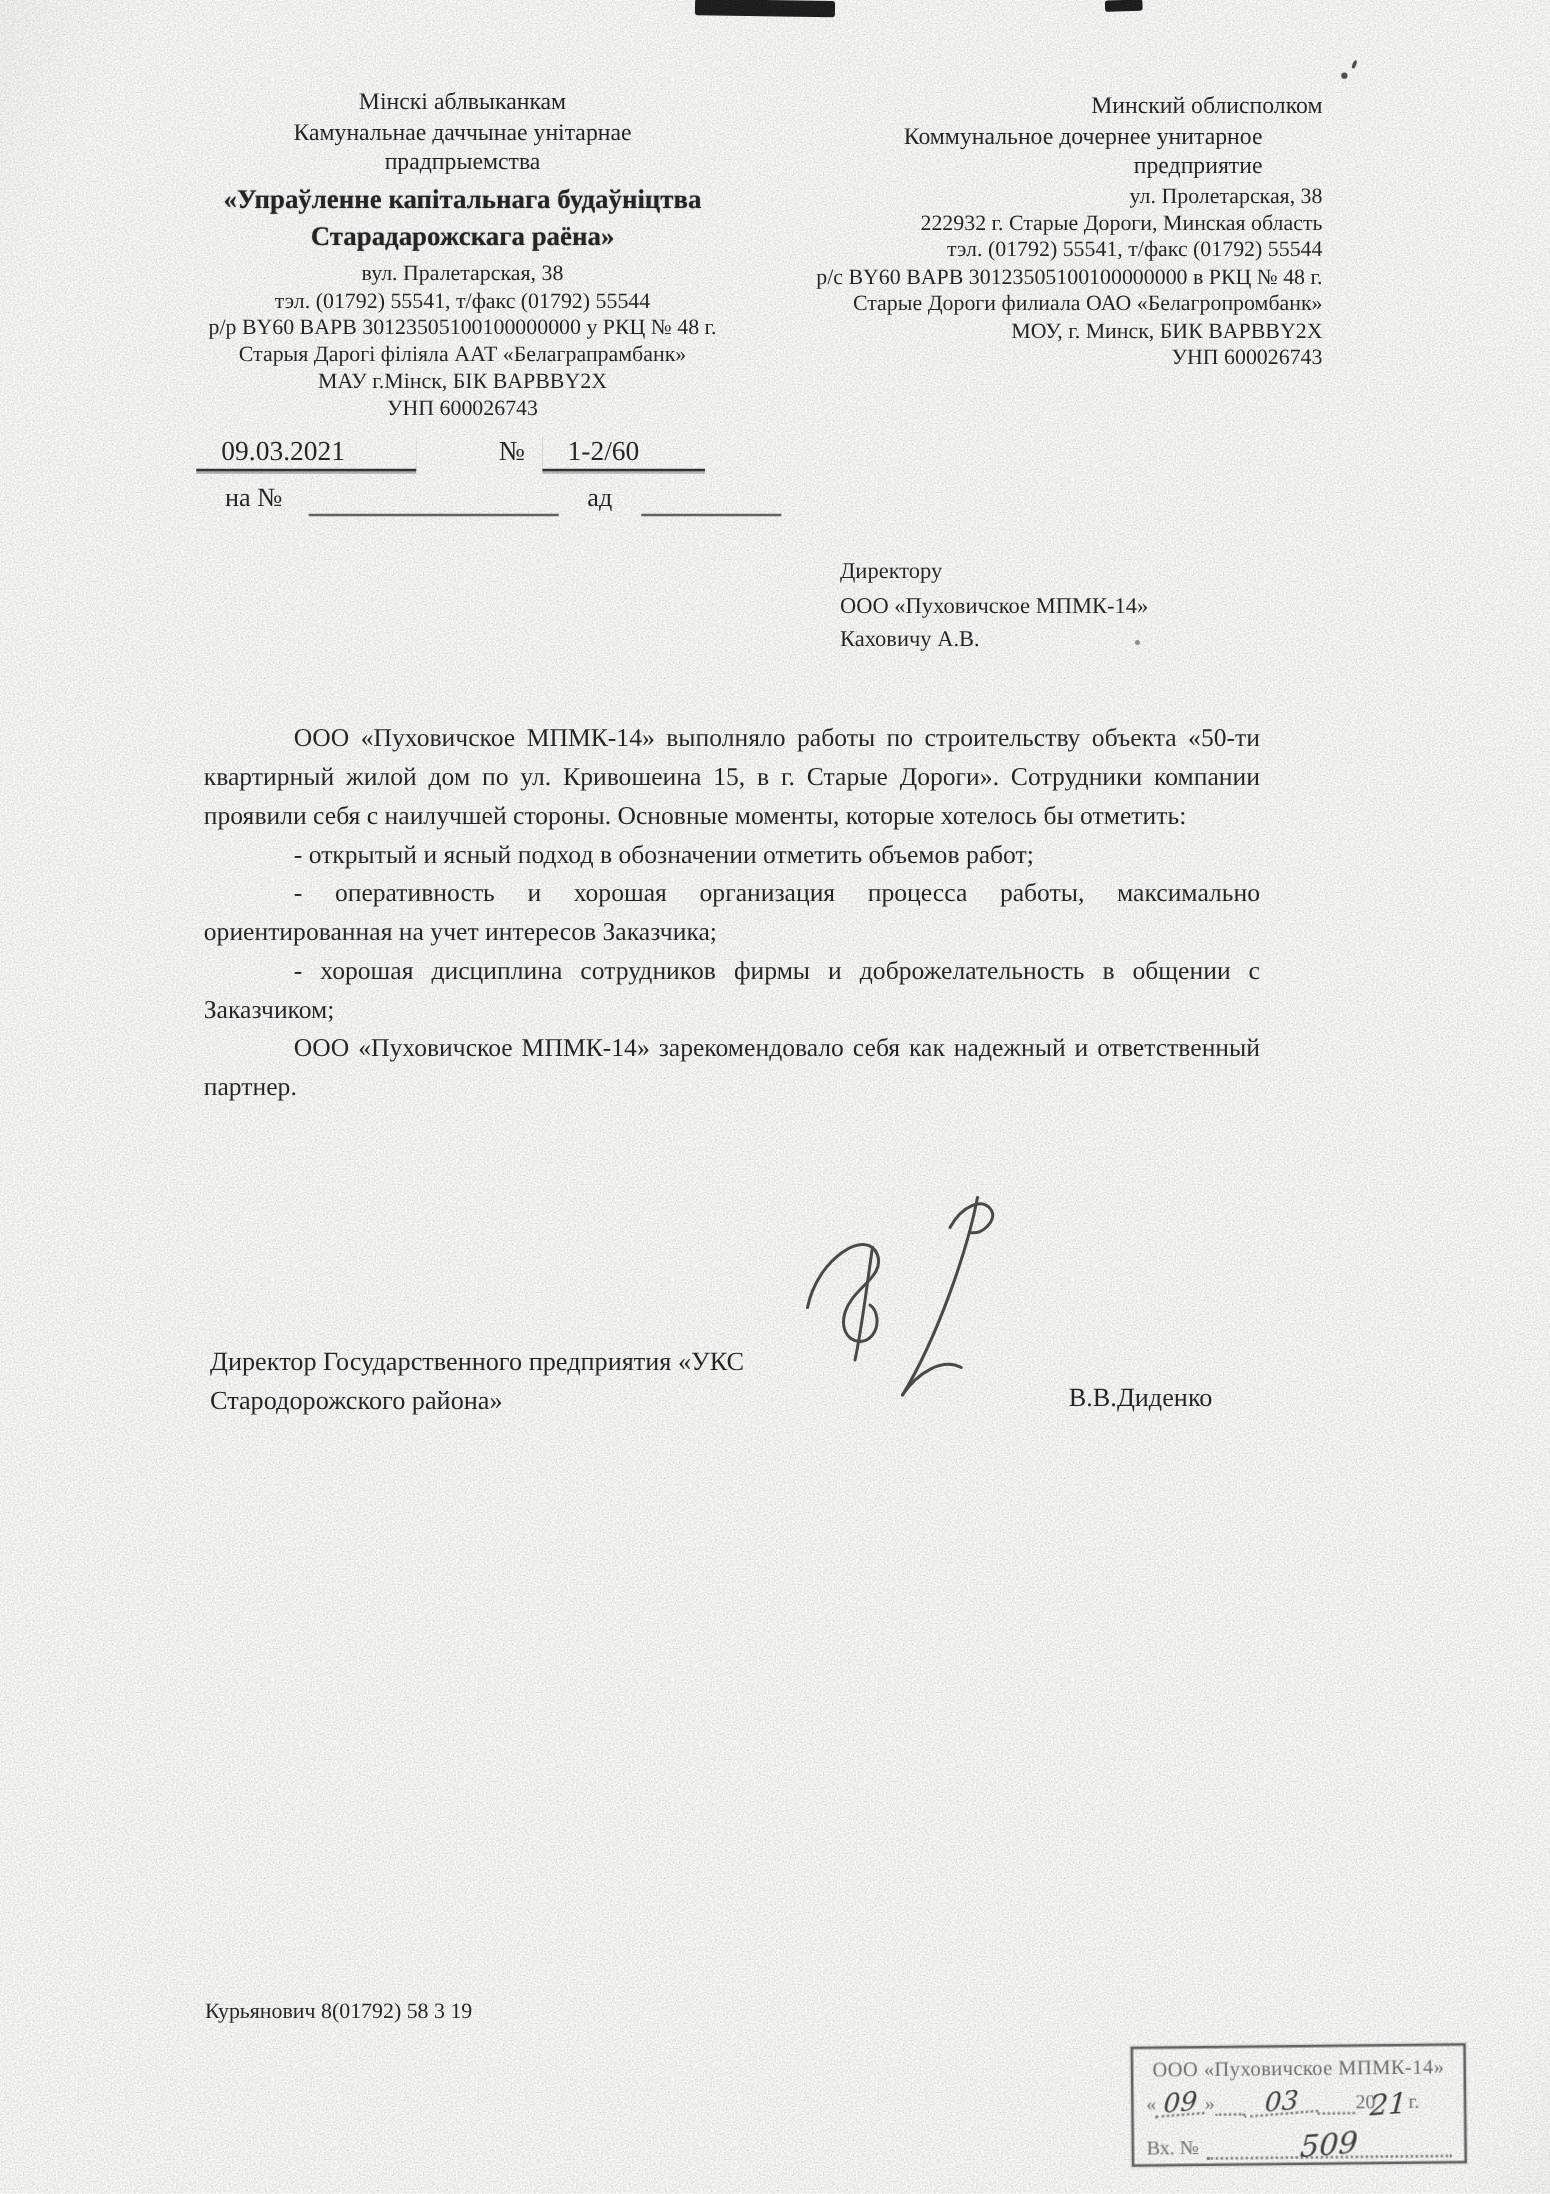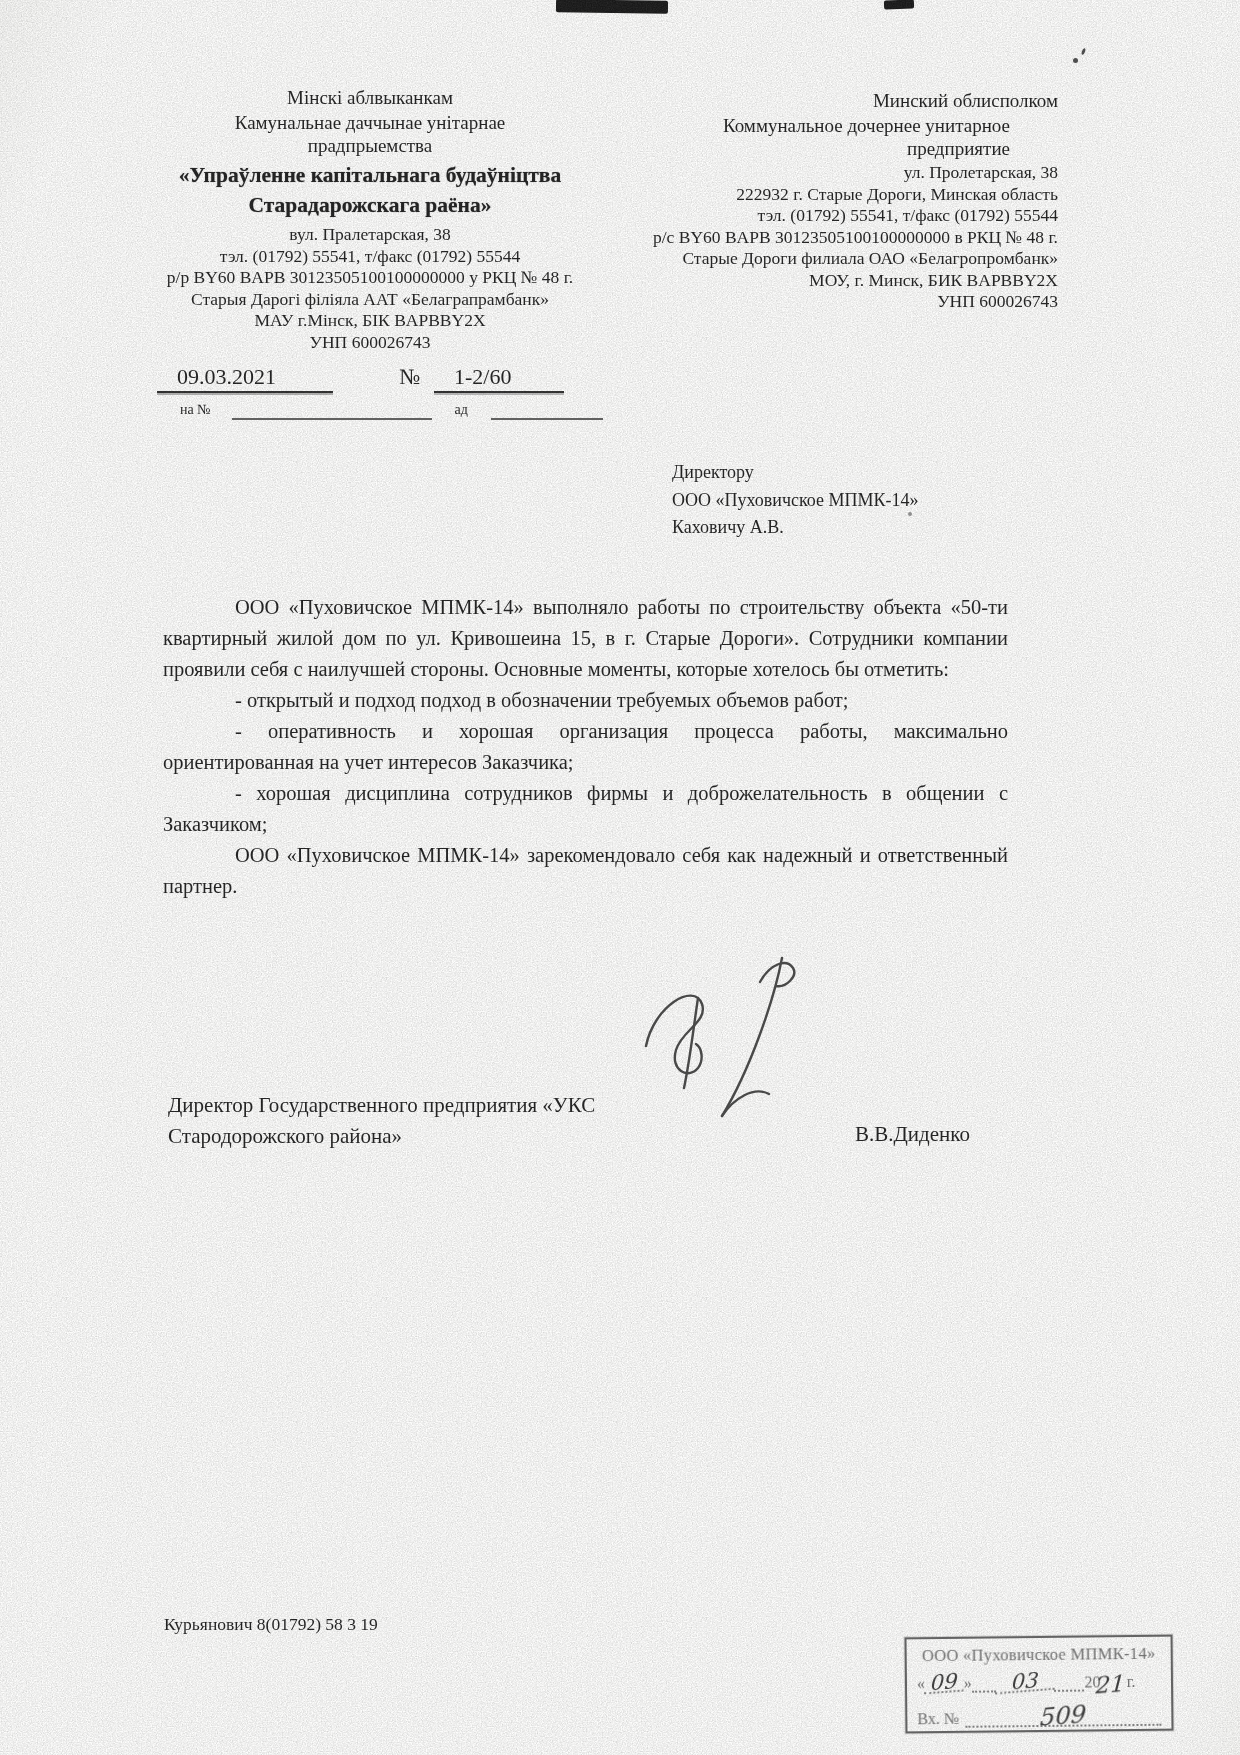--- a/index.html
+++ b/index.html
@@ -4,37 +4,37 @@
 <style>
   html,body{margin:0;padding:0;}
   body{
     width:1240px;height:1755px;
     background:#fdfdfc;
     font-family:"Liberation Serif","DejaVu Serif",serif;
     color:#1e1e1e;
     overflow:hidden;
   }
   #page{position:relative;width:1240px;height:1755px;background:linear-gradient(115deg,#f6f6f4 0%,#fdfdfc 6%,#fdfdfc 96%,#f8f8f6 100%);}
-  .scan{filter:blur(0.35px);margin-top:16px;}
+  .scan{filter:blur(0.35px);}
   
   .lh-col{position:absolute;top:70px;width:440px;text-align:center;}
   .lh-left{left:150px;}
   .lh-right{left:618px;top:73px;text-align:right;}
   .lh-authority{font-size:19px;line-height:24px;}
   .lh-orgtype{font-size:19px;line-height:23px;margin:1px auto 2px;}
   .lh-left .lh-orgtype{max-width:332px;}
   .lh-right .lh-orgtype{max-width:344px;}
   .lh-orgname{font-weight:700;font-size:21.5px;line-height:30px;margin:3px auto 4px;text-shadow:0 0 1px rgba(0,0,0,.55);}
   .lh-line{font-size:17.5px;line-height:21.5px;}
   
   .ref1{position:absolute;left:157px;top:348px;display:flex;align-items:flex-end;font-size:22px;}
   .ref1 .u-date{border-bottom:2.5px solid #2d2d2d;box-shadow:0 2px 0 rgba(40,40,40,.35);padding:0 14px 1px 20px;min-width:142px;}
   .ref1 .no-sign{margin-left:66px;padding-bottom:3px;}
   .ref1 .u-num{border-bottom:2.5px solid #2d2d2d;box-shadow:0 2px 0 rgba(40,40,40,.3);padding:0 10px 1px 20px;min-width:100px;margin-left:14px;}
-  .ref2{position:absolute;left:180px;top:386px;display:flex;align-items:flex-end;font-size:14px;gap:13px;}
+  .ref2{position:absolute;left:180px;top:386px;display:flex;align-items:flex-end;font-size:21px;gap:13px;}
   .ref2 .lbl{padding-bottom:2px;}
   .ref2 .u1{border-bottom:2px solid rgba(45,45,45,.75);width:200px;margin-left:8px;}
   .ref2 .u2{border-bottom:2px solid rgba(45,45,45,.75);width:112px;margin-left:10px;}
   .ref2 .ad{margin-left:10px;padding-bottom:2px;}
   
   .addressee{position:absolute;left:672px;top:443px;font-size:18px;line-height:27.5px;}
   
   .body-text{position:absolute;left:163px;top:576px;width:845px;font-size:20.5px;line-height:31px;text-align:justify;}
   .body-text p{margin:0;text-indent:72px;}
   
@@ -121,21 +121,21 @@
   </div>
 
   <div class="addressee scan">
     <div>Директору</div>
     <div>ООО «Пуховичское МПМК-14»</div>
     <div>Каховичу А.В.</div>
   </div>
 
   <div class="body-text scan">
     <p>ООО «Пуховичское МПМК-14» выполняло работы по строительству объекта «50-ти квартирный жилой дом по ул. Кривошеина 15, в г. Старые Дороги». Сотрудники компании проявили себя с наилучшей стороны. Основные моменты, которые хотелось бы отметить:</p>
-    <p>- открытый и подход подход в обозначении требуемых объемов работ;</p>
+    <p>- открытый и ясный подход в обозначении отметить объемов работ;</p>
     <p>- оперативность и хорошая организация процесса работы, максимально ориентированная на учет интересов Заказчика;</p>
     <p>- хорошая дисциплина сотрудников фирмы и доброжелательность в общении с Заказчиком;</p>
     <p>ООО «Пуховичское МПМК-14» зарекомендовало себя как надежный и ответственный партнер.</p>
   </div>
 
   <div class="sig-title scan">Директор Государственного предприятия «УКС Стародорожского района»</div>
 
   <svg class="sig-svg" width="200" height="172" viewBox="0 0 200 172">
     <g fill="none" stroke="#2e2e2e" stroke-width="2.4" stroke-linecap="round" opacity="0.88">
       <path d="M14,98 C 22,58 62,34 70,56 C 76,74 50,82 44,102 C 38,122 56,132 66,120 C 72,112 70,100 64,96"></path>

